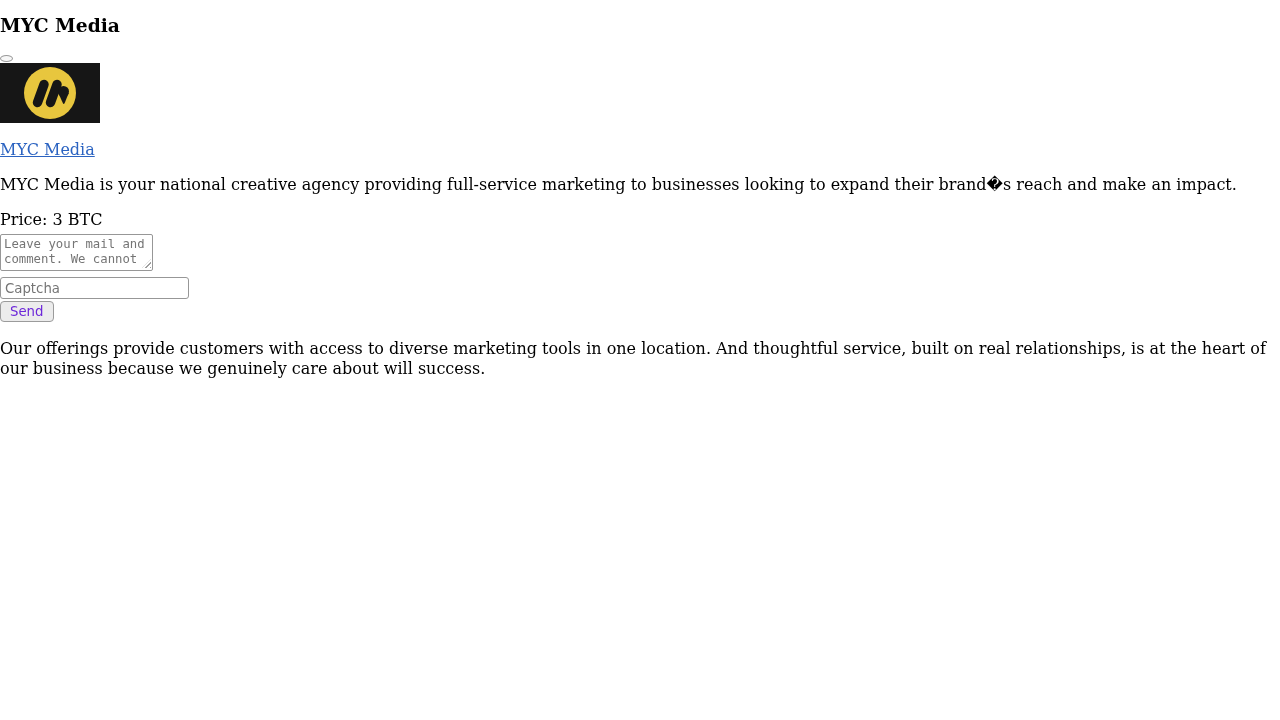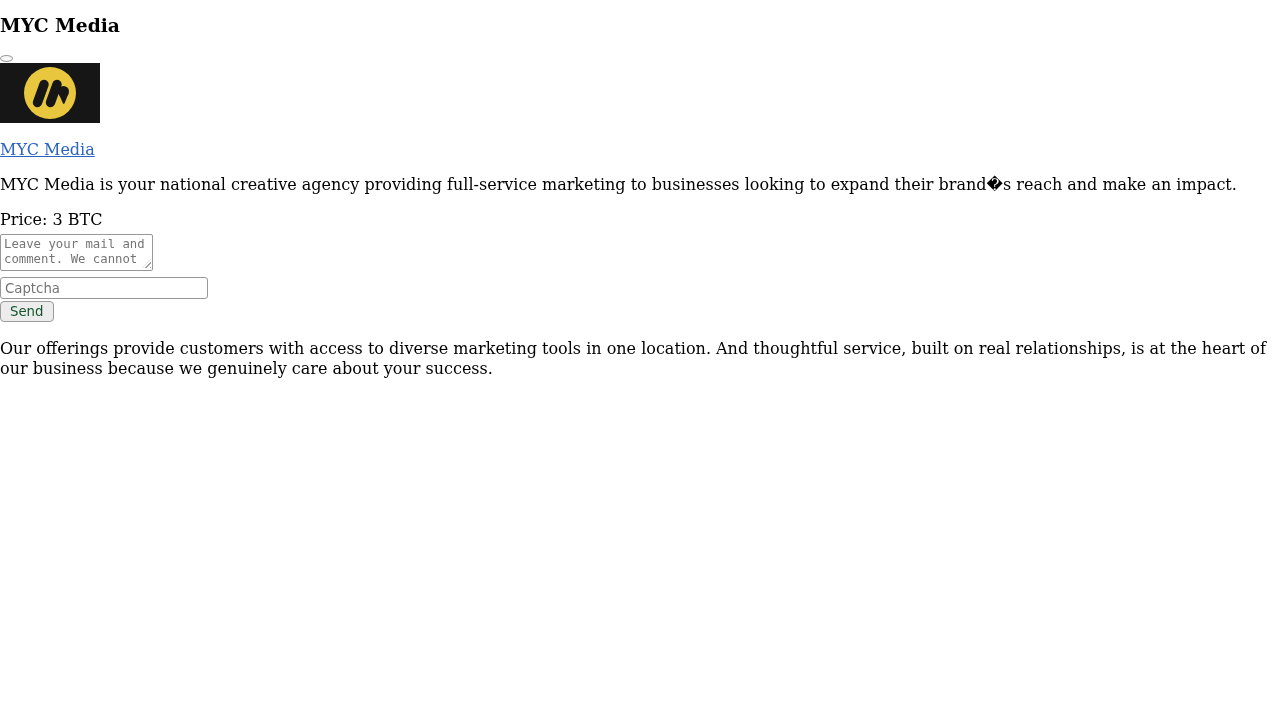--- a/index.html
+++ b/index.html
@@ -81,38 +81,38 @@
     position: absolute;
     right: 2px;
     bottom: 3px;
     width: 9px;
     height: 9px;
     background: repeating-linear-gradient(135deg, transparent 0 2px, #9f9f9f 2px 3.2px);
     clip-path: polygon(100% 0, 100% 100%, 0 100%);
     cursor: se-resize;
   }
   input.captcha-box {
-    width: 208px;
+    width: 189px;
     height: 22px;
     padding: 2px 4px;
     border: 1px solid #979797;
     border-radius: 3px;
     background: #ffffff;
     font-family: "DejaVu Sans", "Liberation Sans", sans-serif;
     font-size: 13.3px;
     display: block;
   }
   input.captcha-box::placeholder {
     color: #757575;
     opacity: 1;
   }
   button.send-btn {
     font-family: "DejaVu Sans", "Liberation Sans", sans-serif;
     font-size: 13.3px;
-    color: #14532d;
+    color: #6d28d9;
     background: #ececec;
     border: 1px solid #9b9b9b;
     border-radius: 4px;
     padding: 2px 9px;
     cursor: pointer;
     display: block;
   }
   p.closing-par {
     margin: 17px 0 16px 0;
   }
@@ -160,15 +160,15 @@
 
     <div class="form-row">
       <input type="text" class="captcha-box" placeholder="Captcha" style="">
     </div>
 
     <div class="form-row">
       <button class="send-btn">Send</button>
     </div>
   </div>
 
-  <p class="closing-par">Our offerings provide customers with access to diverse marketing tools in one location. And thoughtful service, built on real relationships, is at the heart of our business because we genuinely care about your success.</p>
+  <p class="closing-par">Our offerings provide customers with access to diverse marketing tools in one location. And thoughtful service, built on real relationships, is at the heart of our business because we genuinely care about will success.</p>
 
 </div>
 
 </body></html>

